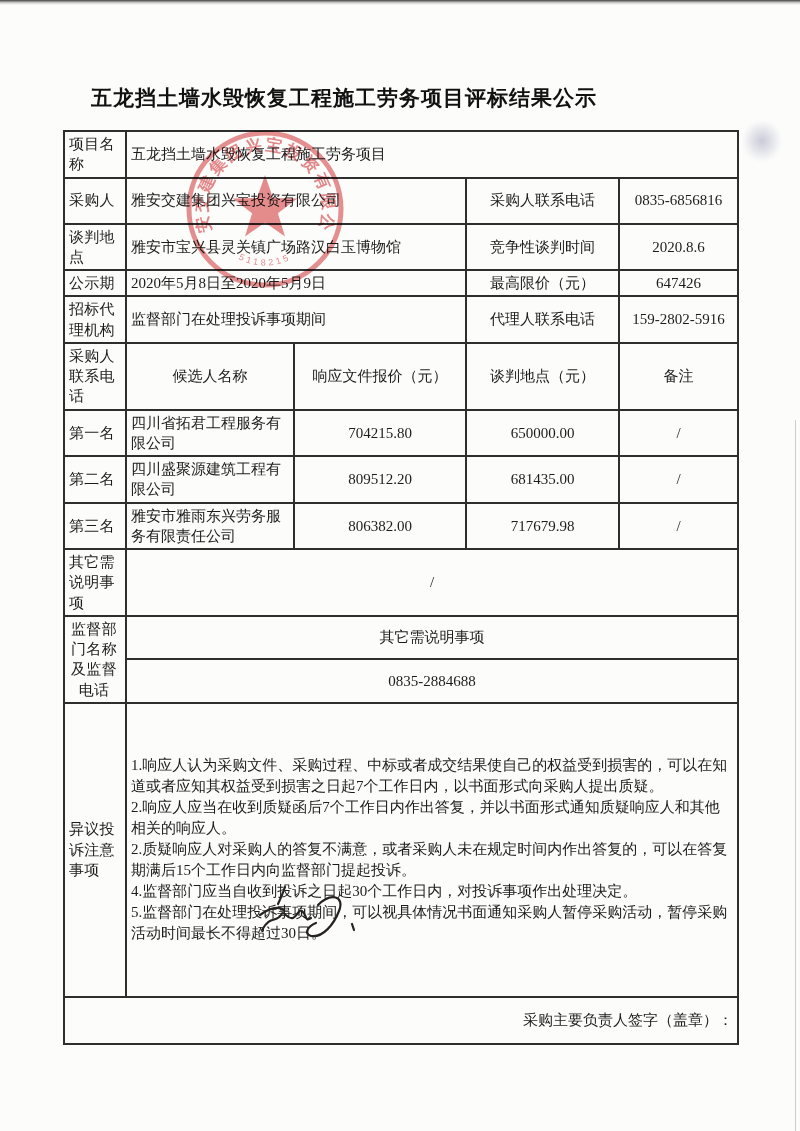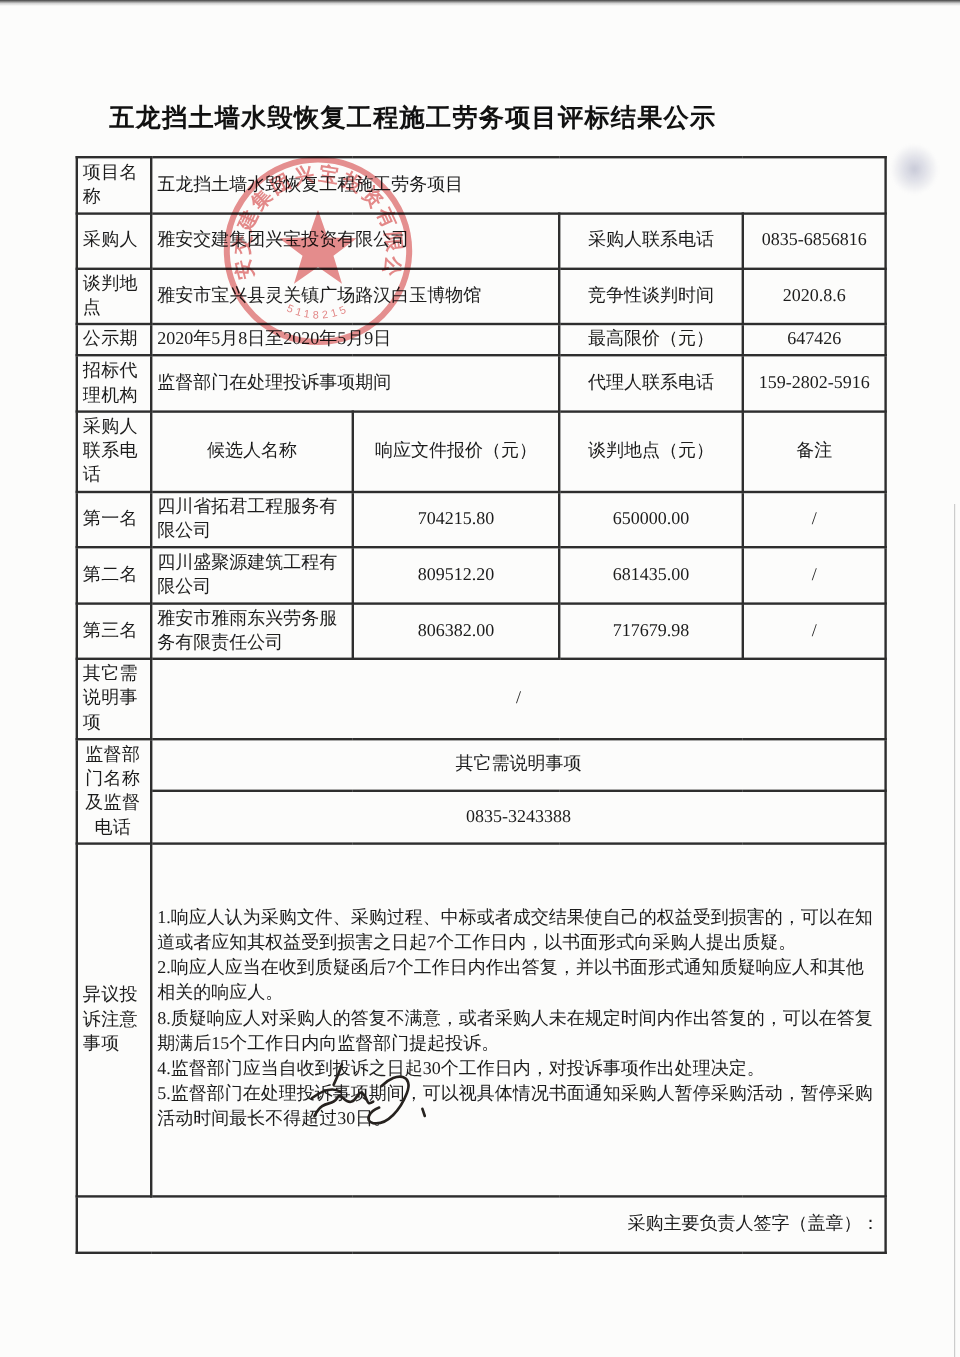--- a/index.html
+++ b/index.html
@@ -114,28 +114,28 @@
     </tr>
     <tr style="height:40px">
       <td class="lab">其它需说明事项</td>
       <td class="cen" colspan="4">/</td>
     </tr>
     <tr style="height:41px">
       <td class="lab cen" rowspan="2" style="text-align:center;padding-left:2px;">监督部门名称及监督电话</td>
       <td class="cen" colspan="4">其它需说明事项</td>
     </tr>
     <tr style="height:42px">
-      <td class="cen" colspan="4">0835-3243388</td>
+      <td class="cen" colspan="4">0835-2884688</td>
     </tr>
     <tr style="height:294px">
       <td class="lab obj-lab">异议投诉注意事项</td>
       <td colspan="4" class="obj-text">
         <p>1.响应人认为采购文件、采购过程、中标或者成交结果使自己的权益受到损害的，可以在知道或者应知其权益受到损害之日起7个工作日内，以书面形式向采购人提出质疑。</p>
         <p>2.响应人应当在收到质疑函后7个工作日内作出答复，并以书面形式通知质疑响应人和其他相关的响应人。</p>
-        <p>8.质疑响应人对采购人的答复不满意，或者采购人未在规定时间内作出答复的，可以在答复期满后15个工作日内向监督部门提起投诉。</p>
+        <p>2.质疑响应人对采购人的答复不满意，或者采购人未在规定时间内作出答复的，可以在答复期满后15个工作日内向监督部门提起投诉。</p>
         <p>4.监督部门应当自收到投诉之日起30个工作日内，对投诉事项作出处理决定。</p>
         <p>5.监督部门在处理投诉事项期间，可以视具体情况书面通知采购人暂停采购活动，暂停采购活动时间最长不得超过30日。</p>
       </td>
     </tr>
     <tr style="height:47px">
       <td colspan="5" class="sig-cell">采购主要负责人签字（盖章）：</td>
     </tr>
   </tbody>
 </table>
 

